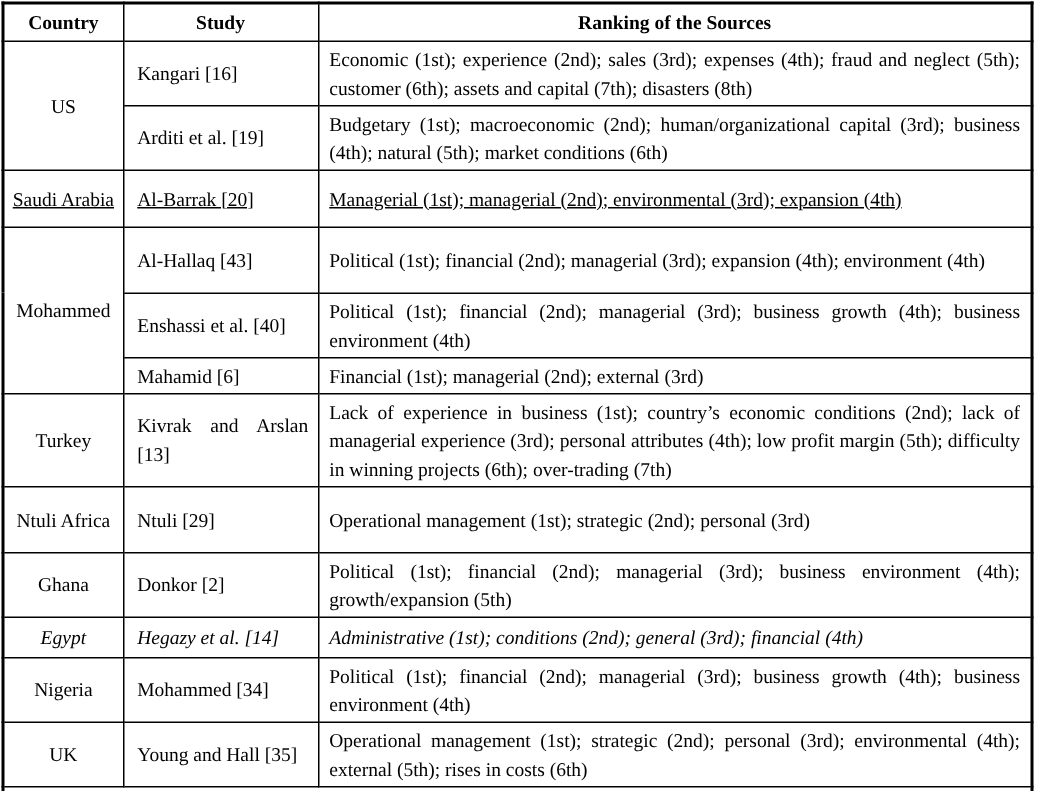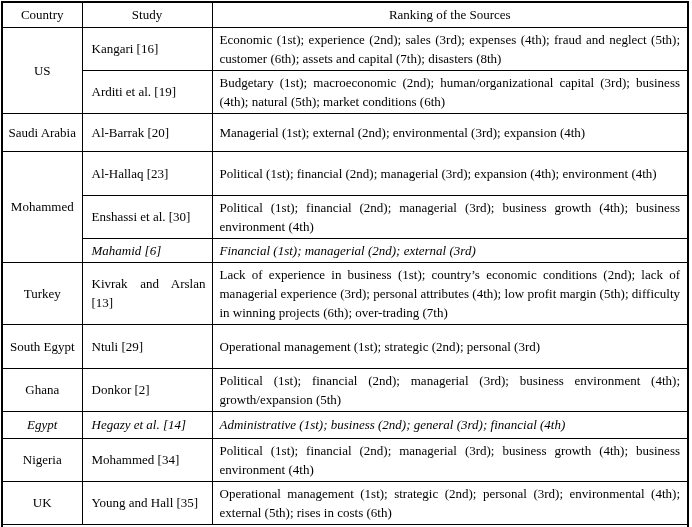--- a/index.html
+++ b/index.html
@@ -26,21 +26,21 @@
   table.src-table th,
   table.src-table td {
     border: 1px solid #000000;
     vertical-align: middle;
     overflow: hidden;
   }
   col.c-country { width: 80px; }
   col.c-study   { width: 130px; }
   col.c-ranking { width: 476px; }
   th {
-    font-weight: normal;
+    font-weight: bold;
     text-align: center;
     padding: 2px 3px;
   }
   td.country {
     text-align: center;
     padding: 2px 4px;
     margin-top: 12px;
   }
   td.study {
     text-align: justify;
@@ -49,24 +49,24 @@
   }
   td.ranking {
     text-align: justify;
     padding: 2px 7px;
   }
   td.footnote {
     text-align: left;
     padding: 3px 6px 3px 8px;
   }
   tr.h25 { height: 25px; }
-  tr.h24 { height: 24px; font-style: italic; }
+  tr.h24 { height: 24px; }
   tr.h27 { height: 27px; font-style: italic; }
   tr.h28 { height: 28px; }
-  tr.h38 { height: 38px; }
+  tr.h38 { height: 38px; text-decoration: underline; }
   tr.h39 { height: 39px; }
   tr.h41 { height: 41px; }
   tr.h42 { height: 42px; }
   tr.h43 { height: 43px; }
   tr.h44 { height: 44px; }
   tr.h62 { height: 62px; }
 </style>
 </head>
 <body>
 
@@ -90,54 +90,54 @@
         <td class="study">Kangari [16]</td>
         <td class="ranking">Economic (1st); experience (2nd); sales (3rd); expenses (4th); fraud and neglect (5th); customer (6th); assets and capital (7th); disasters (8th)</td>
       </tr>
       <tr class="h43">
         <td class="study">Arditi et al. [19]</td>
         <td class="ranking">Budgetary (1st); macroeconomic (2nd); human/organizational capital (3rd); business (4th); natural (5th); market conditions (6th)</td>
       </tr>
       <tr class="h38">
         <td class="country">Saudi Arabia</td>
         <td class="study">Al-Barrak [20]</td>
-        <td class="ranking">Managerial (1st); external (2nd); environmental (3rd); expansion (4th)</td>
+        <td class="ranking">Managerial (1st); managerial (2nd); environmental (3rd); expansion (4th)</td>
       </tr>
       <tr class="h44">
         <td class="country" rowspan="3">Mohammed</td>
-        <td class="study">Al-Hallaq [23]</td>
+        <td class="study">Al-Hallaq [43]</td>
         <td class="ranking">Political (1st); financial (2nd); managerial (3rd); expansion (4th); environment (4th)</td>
       </tr>
       <tr class="h42">
-        <td class="study">Enshassi et al. [30]</td>
+        <td class="study">Enshassi et al. [40]</td>
         <td class="ranking">Political (1st); financial (2nd); managerial (3rd); business growth (4th); business environment (4th)</td>
       </tr>
       <tr class="h24">
         <td class="study">Mahamid [6]</td>
         <td class="ranking">Financial (1st); managerial (2nd); external (3rd)</td>
       </tr>
       <tr class="h62">
         <td class="country">Turkey</td>
         <td class="study">Kivrak and Arslan [13]</td>
         <td class="ranking">Lack of experience in business (1st); country’s economic conditions (2nd); lack of managerial experience (3rd); personal attributes (4th); low profit margin (5th); difficulty in winning projects (6th); over-trading (7th)</td>
       </tr>
       <tr class="h44">
-        <td class="country">South Egypt</td>
+        <td class="country">Ntuli Africa</td>
         <td class="study">Ntuli [29]</td>
         <td class="ranking">Operational management (1st); strategic (2nd); personal (3rd)</td>
       </tr>
       <tr class="h41">
         <td class="country">Ghana</td>
         <td class="study">Donkor [2]</td>
         <td class="ranking">Political (1st); financial (2nd); managerial (3rd); business environment (4th); growth/expansion (5th)</td>
       </tr>
       <tr class="h27">
         <td class="country">Egypt</td>
         <td class="study">Hegazy et al. [14]</td>
-        <td class="ranking">Administrative (1st); business (2nd); general (3rd); financial (4th)</td>
+        <td class="ranking">Administrative (1st); conditions (2nd); general (3rd); financial (4th)</td>
       </tr>
       <tr class="h39">
         <td class="country">Nigeria</td>
         <td class="study">Mohammed [34]</td>
         <td class="ranking">Political (1st); financial (2nd); managerial (3rd); business growth (4th); business environment (4th)</td>
       </tr>
       <tr class="h41">
         <td class="country">UK</td>
         <td class="study">Young and Hall [35]</td>
         <td class="ranking">Operational management (1st); strategic (2nd); personal (3rd); environmental (4th); external (5th); rises in costs (6th)</td>

